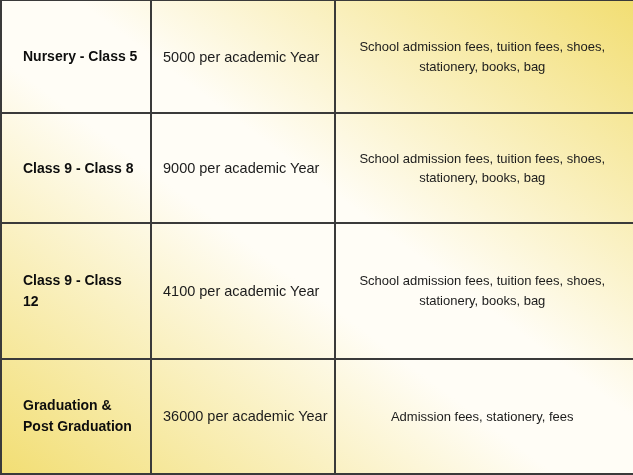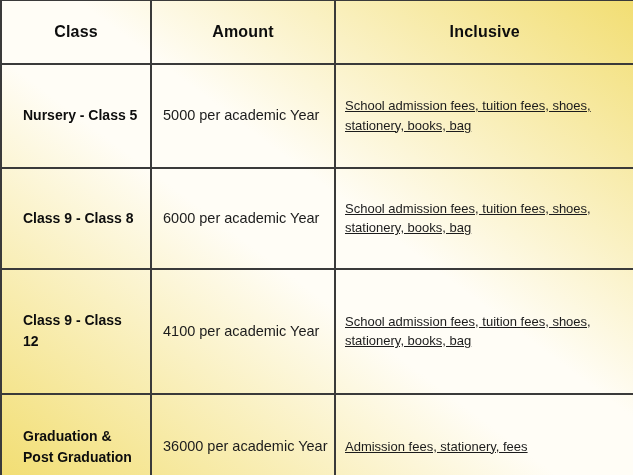--- a/index.html
+++ b/index.html
@@ -67,52 +67,46 @@
     line-height:1.5;
   }
   td.amount-cell{
     font-size:14.5px;
     text-align:left;
     padding:6px 4px 6px 11px;
     line-height:1.4;
   }
   td.inclusive-cell{
     font-size:13px;
-    text-align:left;
+    text-align:center;
     padding:6px 14px 6px 9px;
     line-height:1.5;
-    text-decoration:underline;
   }
 </style>
 </head>
 <body>
 
 <div class="fee-table-wrap">
   <table class="fee-table">
     <colgroup>
       <col class="c-class">
       <col class="c-amount">
       <col class="c-inclusive">
     </colgroup>
     <tbody>
-      <tr class="header-row">
-        <th class="col-header">Class</th>
-        <th class="col-header">Amount</th>
-        <th class="col-header">Inclusive</th>
-      </tr>
 
       <tr class="body-row-1">
         <td class="class-cell">Nursery - Class 5</td>
         <td class="amount-cell">5000 per academic Year</td>
         <td class="inclusive-cell">School admission fees, tuition fees, shoes, stationery, books, bag</td>
       </tr>
 
       <tr class="body-row-2">
         <td class="class-cell">Class 9 - Class 8</td>
-        <td class="amount-cell">6000 per academic Year</td>
+        <td class="amount-cell">9000 per academic Year</td>
         <td class="inclusive-cell">School admission fees, tuition fees, shoes, stationery, books, bag</td>
       </tr>
 
       <tr class="body-row-3">
         <td class="class-cell">Class 9 - Class 12</td>
         <td class="amount-cell">4100 per academic Year</td>
         <td class="inclusive-cell">School admission fees, tuition fees, shoes, stationery, books, bag</td>
       </tr>
 
       <tr class="body-row-4">

